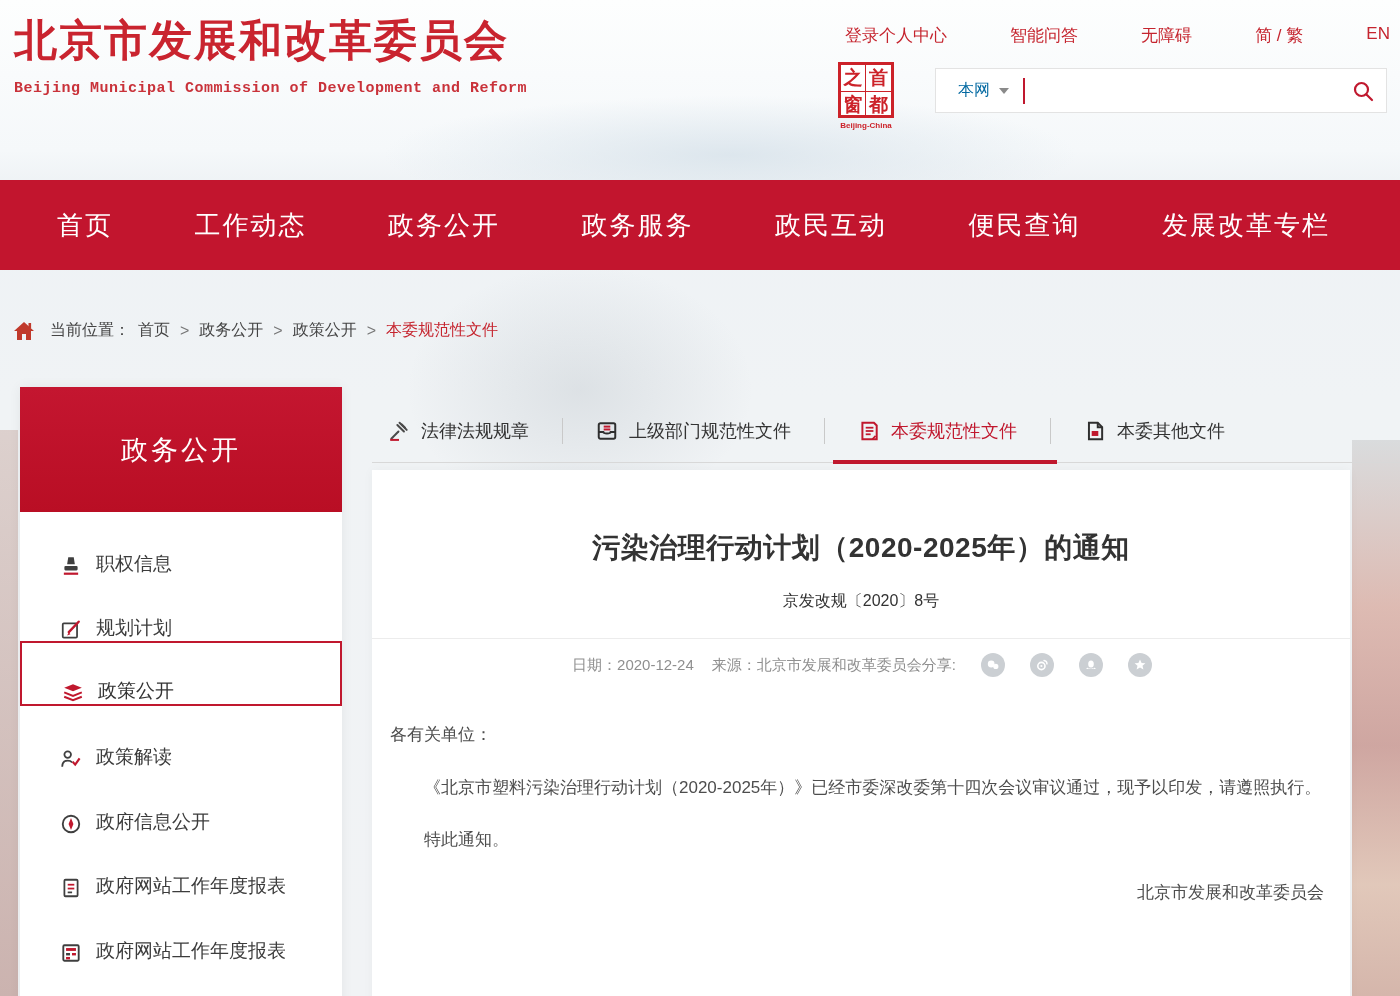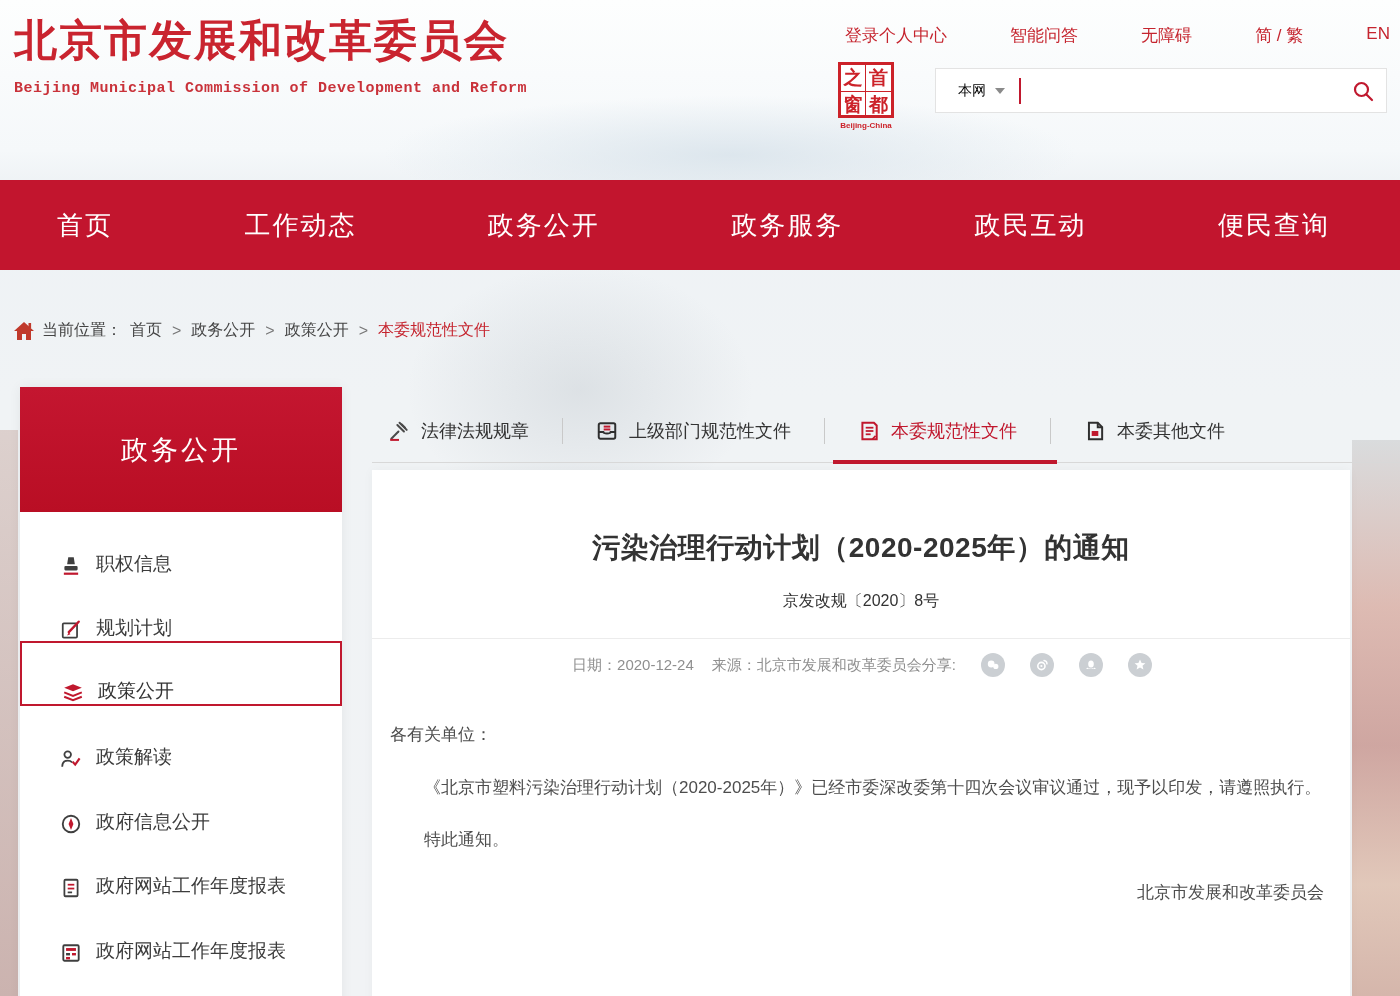--- a/index.html
+++ b/index.html
@@ -34,37 +34,37 @@
   .seal-grid span { display:flex; align-items:center; justify-content:center;
                     font-size:19px; font-weight:bold; color:#cc2229; }
   .seal-grid span:nth-child(1){ border-right:1px solid #cc2229; border-bottom:1px solid #cc2229; }
   .seal-grid span:nth-child(2){ border-bottom:1px solid #cc2229; }
   .seal-grid span:nth-child(3){ border-right:1px solid #cc2229; }
   .seal-caption { margin-top:3px; font-size:8px; font-weight:bold; color:#cc2229; letter-spacing:0; }
 
   .search-box { position:absolute; left:935px; top:68px; width:452px; height:45px; background:#fff;
                 border:1px solid #e3e3e3; display:flex; align-items:center; }
   .search-scope { display:flex; align-items:center; gap:9px; padding:0 14px 0 22px; cursor:pointer; }
-  .search-scope-label { font-size:14px; color:#000000; }
+  .search-scope-label { font-size:16px; color:#0369a1; }
   .caret-down { width:0; height:0; border-left:5px solid transparent; border-right:5px solid transparent; border-top:6px solid #8a8a8a; }
   .search-cursor { width:2px; height:26px; background:#c0182e; margin-right:8px; }
   .search-input { flex:1; border:none; outline:none; height:100%; font-size:16px; background:transparent; }
   .search-btn { width:46px; height:100%; border:none; background:transparent; display:flex; align-items:center; justify-content:center; cursor:pointer; }
 
   
   .mainnav { position:absolute; left:0; top:180px; width:1400px; height:90px; background:#c2152e;
              display:flex; align-items:center; justify-content:space-between; padding:0 70px 0 57px; }
   .mainnav a { color:#fff; font-size:26px; font-weight:500; letter-spacing:2px; text-decoration:none; white-space:nowrap; }
 
   
   .breadcrumb { position:absolute; left:14px; top:320px; display:flex; align-items:center; gap:8px; font-size:16px; color:#444; }
   .breadcrumb .crumb { color:#444; text-decoration:none; }
   .breadcrumb .crumb.current { color:#c5242e; }
   .breadcrumb .sep { color:#777; margin:0 2px; }
-  .crumb-label { }
+  .crumb-label { margin-left:8px; }
 
   
   .sidebar { position:absolute; left:20px; top:387px; width:322px; background:#fff; box-shadow:0 0 12px rgba(0,0,0,.06); }
   .sidebar-title { height:125px; background:linear-gradient(180deg,#c41630,#b90e24); color:#fff;
                    display:flex; align-items:center; justify-content:center; font-size:27px; font-weight:500; letter-spacing:3px; }
   .side-list { list-style:none; }
   .side-item { height:64.5px; display:flex; align-items:flex-end; gap:14px; padding-left:40px; font-size:19px; color:#3c3c3c; cursor:pointer; }
   .side-item .sicon { width:22px; height:22px; flex:0 0 22px; }
   .side-item.active { border:2px solid #c0182e; color:#333; }
 
@@ -143,20 +143,21 @@
     </button>
   </div>
 
   <nav class="mainnav">
     <a href="#">首页</a>
     <a href="#">工作动态</a>
     <a href="#">政务公开</a>
     <a href="#">政务服务</a>
     <a href="#">政民互动</a>
     <a href="#">便民查询</a>
+    <a href="#">发展改革专栏</a>
   </nav>
 
   <div class="breadcrumb">
     <span>
       <svg width="20" height="18" viewBox="0 0 20 18">
           <path d="M10 0 L20 9 h-3 v9 h-5 v-6 H8 v6 H3 V9 H0 Z" fill="#c0392b"></path>
           <rect x="14.5" y="1" width="2.6" height="5" fill="#c0392b"></rect>
         </svg>
     </span>
     <span class="crumb-label">当前位置：</span>

